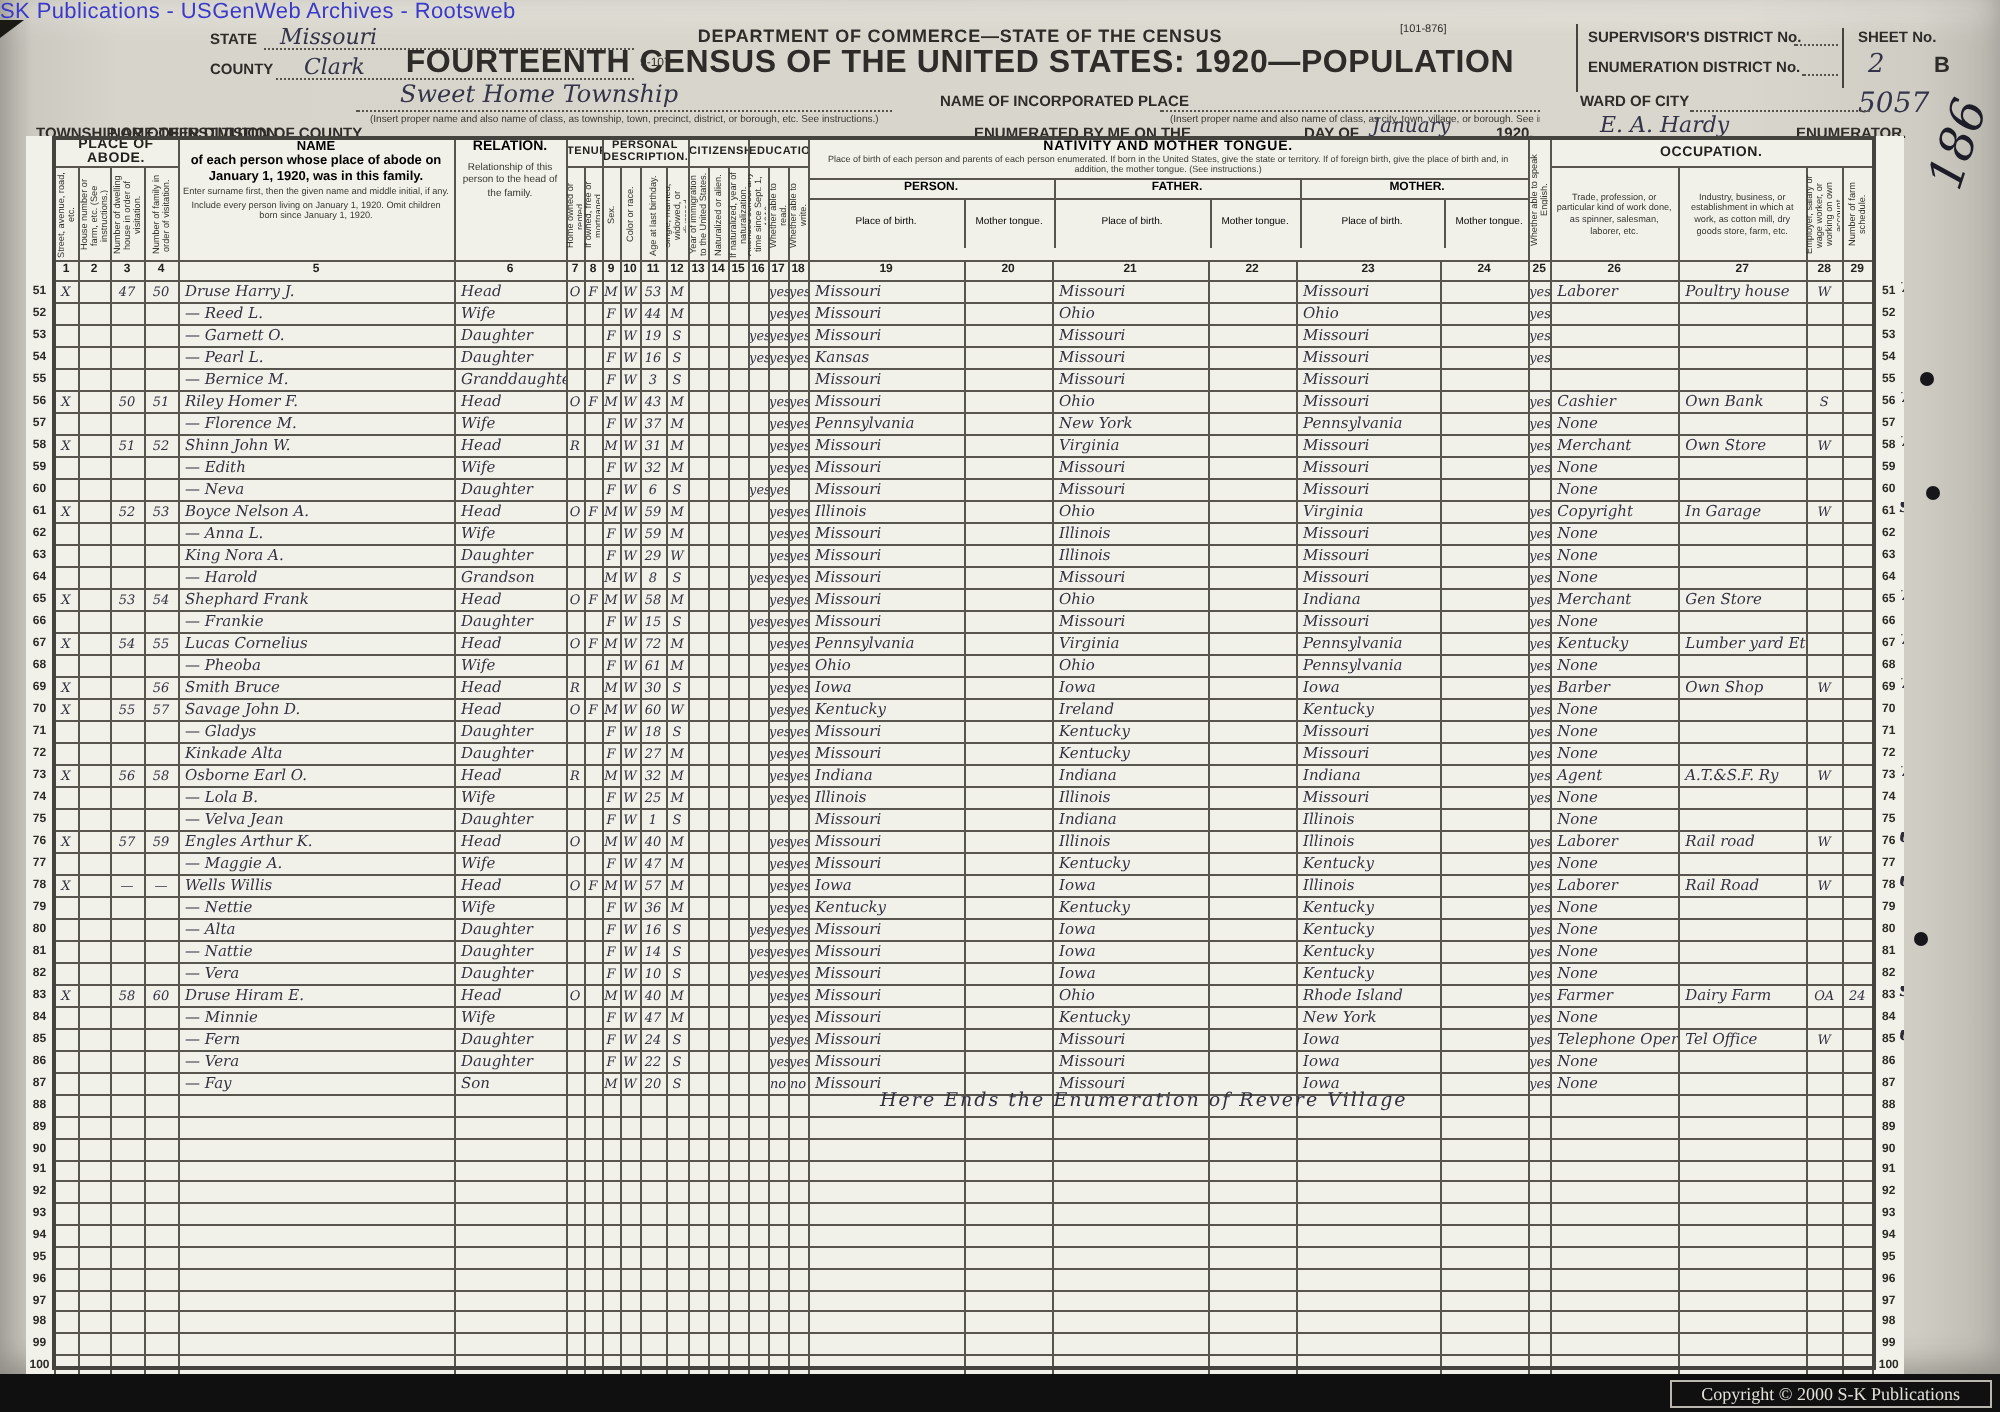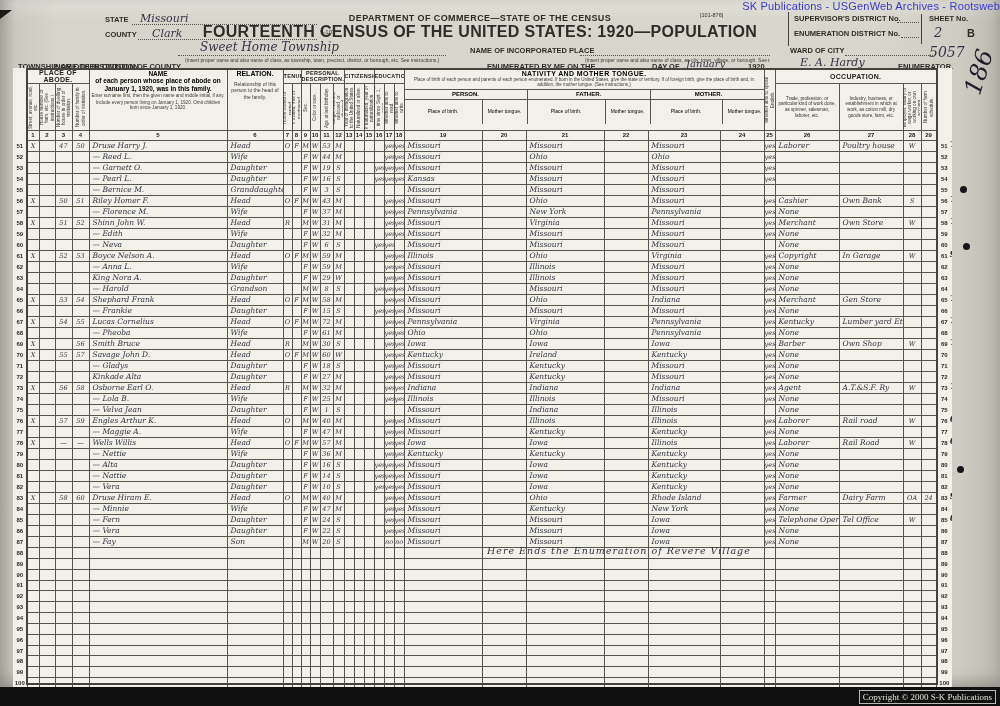--- a/index.html
+++ b/index.html
@@ -1,20 +1,20 @@
 <!DOCTYPE html>
 <html><head>
 <meta charset="utf-8">
 <style>
   html,body{margin:0;padding:0;}
   body{width:1000px;height:706px;overflow:hidden;background:#8f8d85;font-family:"Liberation Sans",sans-serif;position:relative;}
   #paper{position:absolute;left:0;top:0;width:1000px;height:688px;
     background:linear-gradient(90deg,#aeaca3 0px,#cbc9c0 16px,#d7d5cb 60px,#d9d7cd 870px,#cfcdc3 960px,#bab8af 1000px);
     box-shadow:inset 0 -6px 14px rgba(60,58,52,.35), inset 0 10px 14px rgba(255,255,255,.25);}
-  #banner{position:absolute;left:0;top:0;width:100%;text-align:right;font-size:11px;letter-spacing:.2px;}
+  #banner{position:absolute;left:0;top:0;width:100%;text-align:left;font-size:11px;letter-spacing:.2px;}
   .printed{color:#2e2c28;}
   .tiny{font-size:5px;color:#3a3833;}
   .hw{font-family:"DejaVu Serif",serif;font-style:italic;color:#323140;}
   
   #hdr{position:absolute;left:0;top:12px;width:1000px;height:56px;}
   .fld{position:absolute;font-weight:bold;font-size:7.5px;color:#2e2c28;white-space:nowrap;}
   .dots{border-bottom:1px dotted #55534c;display:inline-block;vertical-align:bottom;}
   .hwv{position:absolute;font-family:"DejaVu Serif",serif;font-style:italic;color:#34334a;white-space:nowrap;}
   #title-dept{position:absolute;left:250px;top:1px;width:460px;text-align:center;font-weight:bold;font-size:9px;letter-spacing:.4px;}
   #title-main{position:absolute;left:180px;top:11px;width:600px;text-align:center;font-weight:bold;font-size:16px;letter-spacing:.3px;}
@@ -46,25 +46,25 @@
   .nat-sub{display:flex;height:24px;}
   .nat-sub div{font-size:5px;text-align:center;padding-top:8px;border-right:1px solid #57554e;box-sizing:border-box;}
   .nat-sub div:last-child{border-right:none;}
   .occtxt{font-size:4.6px;vertical-align:middle;text-align:center;color:#33322d;padding:1px;line-height:1.25;}
   .numrow td{font-weight:bold;font-size:6px;text-align:center;height:9px;line-height:9px;color:#22211d;}
   tbody tr{height:10.85px;}
   tbody td{font-size:6.5px;line-height:10px;text-align:center;white-space:nowrap;}
   tbody td.tl{text-align:left;padding-left:3px;font-size:7.5px;}
   .rnote{position:absolute;left:13px;top:-2px;font-family:"DejaVu Serif",serif;font-style:italic;font-size:9px;color:#2c2b38;}
   #outline{position:absolute;left:26px;top:68px;width:908px;height:613px;border:2px solid #45433e;pointer-events:none;}
-  #endnote{position:absolute;left:440px;top:545px;font-size:9.5px;letter-spacing:1px;margin-left:47px;}
+  #endnote{position:absolute;left:440px;top:545px;font-size:9.5px;letter-spacing:1px;}
   #corner186{position:absolute;right:-2px;top:58px;font-size:24px;transform:rotate(-72deg);color:#1d1c28;}
   .dot{position:absolute;width:7px;height:7px;border-radius:50%;background:#17161a;}
   #botbar{position:absolute;left:0;bottom:0;width:1000px;height:19px;background:#101010;}
-  #copyright{position:absolute;right:4px;top:3px;font-family:"Liberation Serif",serif;font-size:9px;color:#e3e1da;border:1px solid #b9b7b0;padding:0 3px;line-height:12px;}
+  #copyright{position:absolute;right:4px;top:3px;font-family:"Liberation Serif",serif;font-size:9px;color:#e3e1da;border:1px solid #b9b7b0;padding:0 15px;line-height:12px;}
   #wedge{position:absolute;left:0;top:10px;width:0;height:0;border-top:9px solid #1a1913;border-right:12px solid transparent;}
 </style>
 </head>
 <body>
 
 <div id="paper">
   <div id="wedge"></div>
   <div id="banner"><span style="color:#3a39c9;">SK Publications - USGenWeb Archives - Rootsweb</span></div>
 
   <div id="hdr">

